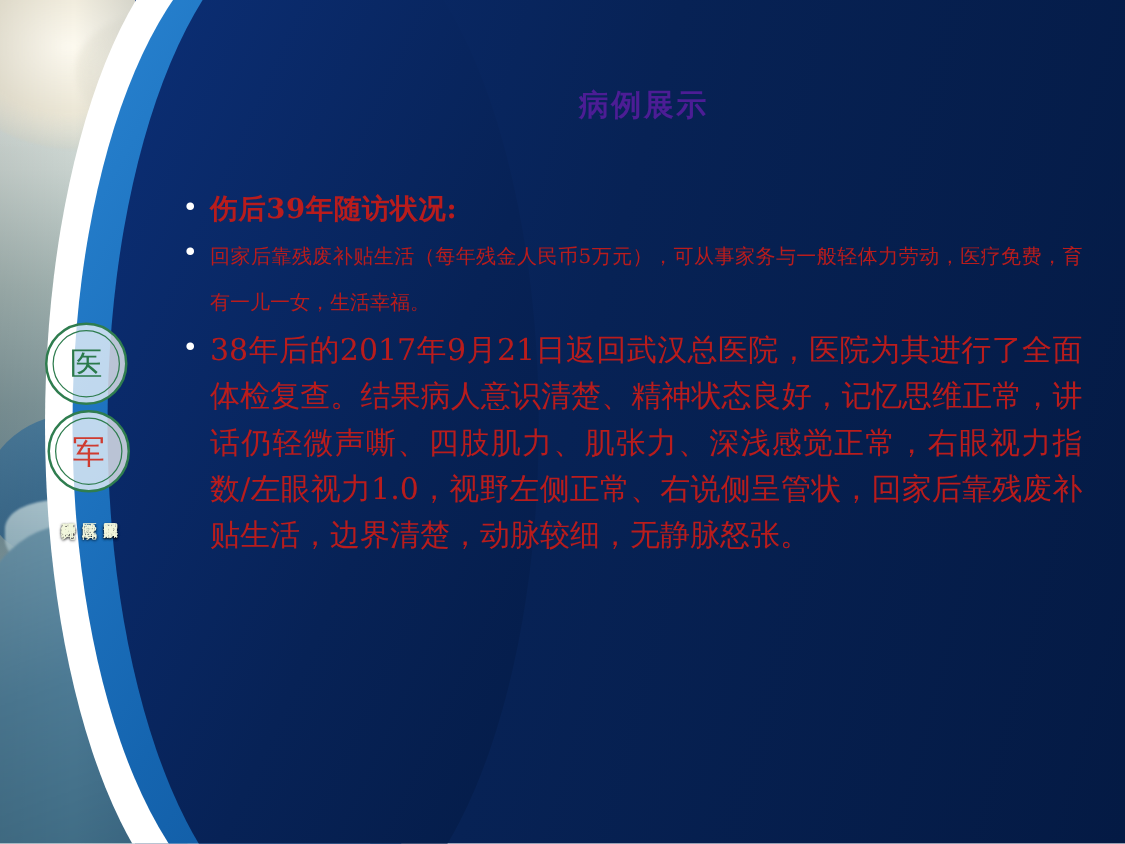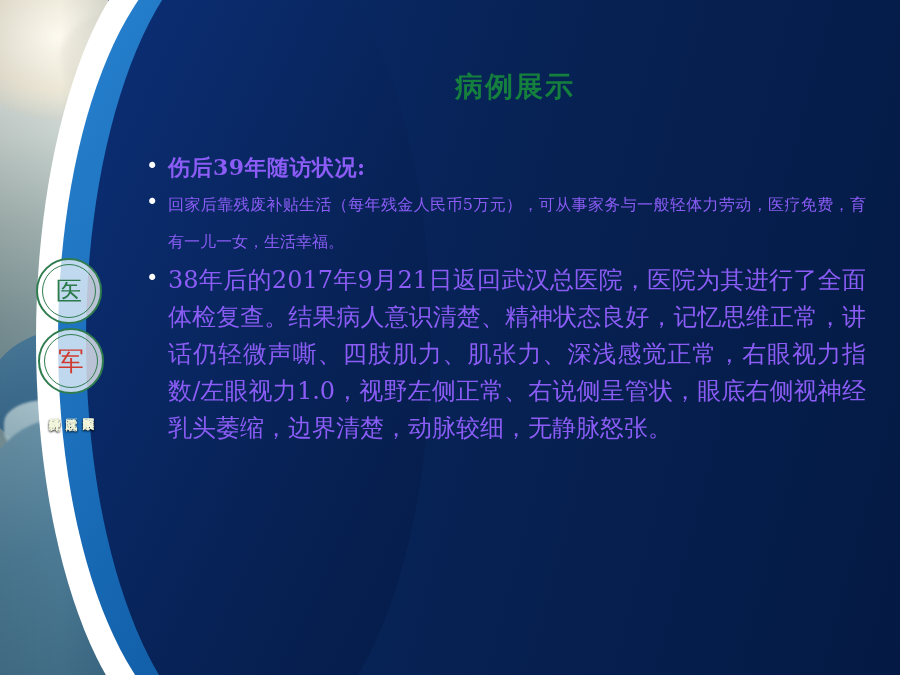--- a/index.html
+++ b/index.html
@@ -186,22 +186,22 @@
     margin: 0 1px;
   }
 
   
   .title {
     position: absolute;
     left: 150px;
     top: 68px;
     width: 730px;
     text-align: center;
-    color: #15803d;
-    font-size: 28px;
+    color: #4c1d95;
+    font-size: 24px;
     font-weight: bold;
     letter-spacing: 2px;
     font-family: "DejaVu Sans", sans-serif;
   }
 
   
   .content {
     position: absolute;
     left: 146px;
     top: 150px;
@@ -216,21 +216,21 @@
     flex: 0 0 auto;
     width: 22px;
     color: #ffffff;
     font-size: 21px;
     line-height: 33px;
     text-align: left;
     font-family: "DejaVu Sans", sans-serif;
   }
   .bullet-text {
     flex: 1 1 auto;
-    color: #8b5cf6;
+    color: #b91c1c;
     font-size: 23px;
     line-height: 34px;
     font-family: "DejaVu Serif", serif;
     text-align: justify;
   }
   .bullet-text.b1 {
     font-weight: bold;
     font-size: 22px;
     letter-spacing: .5px;
   }
@@ -278,17 +278,17 @@
       <div class="bullet-text b1">伤后39年随访状况:</div>
     </div>
 
     <div class="bullet-row">
       <div class="bullet-dot">•</div>
       <div class="bullet-text b2">回家后靠残废补贴生活（每年残金人民币5万元），可从事家务与一般轻体力劳动，医疗免费，育有一儿一女，生活幸福。</div>
     </div>
 
     <div class="bullet-row">
       <div class="bullet-dot">•</div>
-      <div class="bullet-text b3">38年后的2017年9月21日返回武汉总医院，医院为其进行了全面体检复查。结果病人意识清楚、精神状态良好，记忆思维正常，讲话仍轻微声嘶、四肢肌力、肌张力、深浅感觉正常，右眼视力指数/左眼视力1.0，视野左侧正常、右说侧呈管状，眼底右侧视神经乳头萎缩，边界清楚，动脉较细，无静脉怒张。</div>
+      <div class="bullet-text b3">38年后的2017年9月21日返回武汉总医院，医院为其进行了全面体检复查。结果病人意识清楚、精神状态良好，记忆思维正常，讲话仍轻微声嘶、四肢肌力、肌张力、深浅感觉正常，右眼视力指数/左眼视力1.0，视野左侧正常、右说侧呈管状，回家后靠残废补贴生活，边界清楚，动脉较细，无静脉怒张。</div>
     </div>
 
   </div>
 </div>
 
 </body></html>

